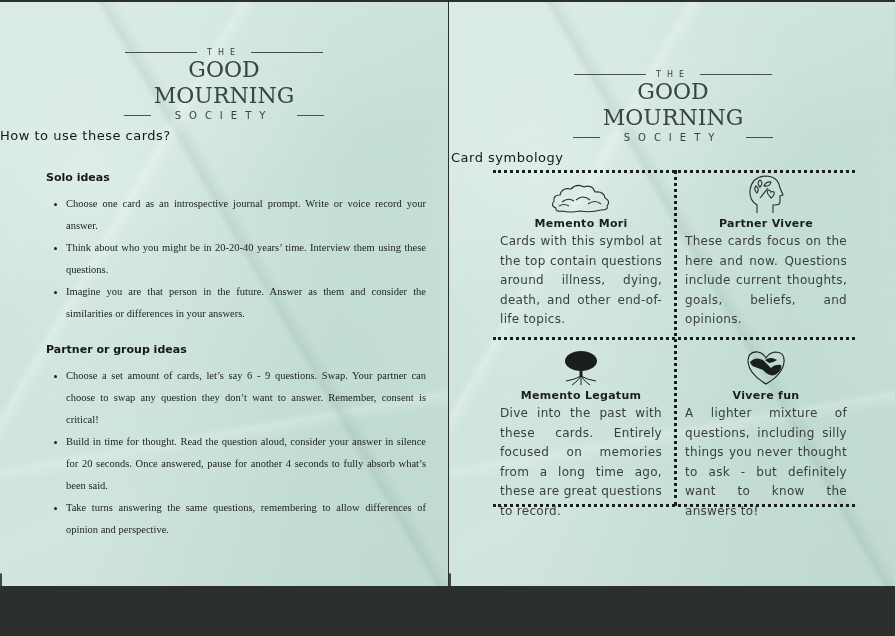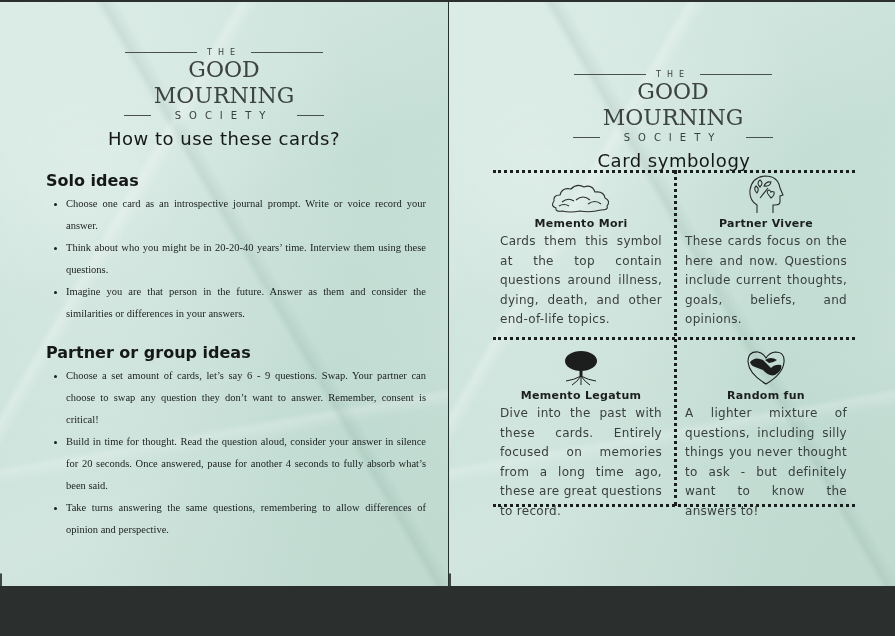--- a/index.html
+++ b/index.html
@@ -18,22 +18,22 @@
       linear-gradient(60deg, rgba(0,0,0,0) 55%, rgba(90,130,115,0.12) 56%, rgba(0,0,0,0) 58%),
       linear-gradient(170deg, rgba(0,0,0,0) 70%, rgba(255,255,255,0.2) 71%, rgba(0,0,0,0) 73%); }
 
   .logo { position:absolute; text-align:center; color:#3a403e; }
   .logo .the { display:flex; align-items:center; justify-content:center; gap:10px; font-size:8px; letter-spacing:6px; }
   .logo .the .ln { width:72px; height:1px; background:#4a504e; }
   .logo .main { font-family:"DejaVu Serif", serif; font-size:22px; letter-spacing:0px; line-height:26px; font-weight:300; color:#3c4341; }
   .logo .soc { display:flex; align-items:center; justify-content:center; gap:24px; font-size:10px; letter-spacing:8px; margin-top:1px; }
   .logo .soc .ln { width:36px; height:1px; background:#4a504e; }
 
-  .h-title { position:absolute; width:100%; text-align:center; font-size:18px; letter-spacing:0.5px; color:#151817; }
-  .sec-h { position:absolute; left:46px; font-weight:bold; font-size:16px; color:#151817; }
+  .h-title { position:absolute; width:100%; font-size:13px; letter-spacing:0.5px; color:#151817; }
+  .sec-h { position:absolute; left:46px; font-weight:bold; font-size:11px; color:#151817; }
   ul.ideas { position:absolute; left:46px; width:360px; margin:0; padding:0 0 0 20px; font-size:10.5px; line-height:22px; text-align:justify; color:#1b1e1d; }
   ul.ideas li { margin:0; padding:0;font-family:Liberation Serif, serif; }
   ul.ideas li::marker { font-size:9px; }
 
   .sun { position:absolute; }
 
   .grid { position:absolute; left:44px; top:168px; width:362px; }
   .hline { position:absolute; left:0; width:362px; border-top:3px dotted #1b1e1d; }
   .vline { position:absolute; left:181px; border-left:3px dotted #1b1e1d; }
   .cell { position:absolute; width:162px; }
@@ -126,21 +126,21 @@
           <g fill="none" stroke="#2a2e2d" stroke-width="1.1">
             <path d="M6 26 Q0 24 4 19 Q3 13 10 13 Q12 5 21 7 Q27 1 34 5 Q42 2 45 10 Q54 9 55 16 Q61 19 57 24 Q59 28 51 28 Q40 31 30 29 Q20 31 12 29 Q5 30 6 26 Z"></path>
             <path d="M12 20 Q18 15 24 19"></path>
             <path d="M26 18 Q33 12 40 18"></path>
             <path d="M38 22 Q45 17 51 22"></path>
             <path d="M9 24 Q14 21 19 24"></path>
           </g>
         </svg>
       </div>
       <div class="name">Memento Mori</div>
-      <div class="desc">Cards them this symbol at the top contain questions around illness, dying, death, and other end-of-life topics.</div>
+      <div class="desc">Cards with this symbol at the top contain questions around illness, dying, death, and other end-of-life topics.</div>
     </div>
 
     <div class="cell" style="left:192px; top:6px;">
       <div class="ico">
         <svg width="38" height="40" viewBox="0 0 38 40">
           <g fill="none" stroke="#2a2e2d" stroke-width="1.1">
             <path d="M10 39 L10 31 Q2 26 3 16 Q5 3 18 2 Q31 2 33 14 L36 21 L33 22 L33 28 Q33 31 28 31 L26 31 L26 39"></path>
             <path d="M13 24 Q17 19 21 14"></path>
             <path d="M13 13 Q9 9 13 6 Q17 9 13 13 Z"></path>
             <path d="M17 12 Q19 7 24 8 Q23 13 17 12 Z"></path>
@@ -174,21 +174,21 @@
     </div>
 
     <div class="cell" style="left:192px; top:178px;">
       <div class="ico">
         <svg width="42" height="38" viewBox="0 0 42 38">
           <path d="M21 36 Q4 26 3 14 Q3 3 13 4 Q18 5 21 10 Q24 5 30 4 Q40 4 39 14 Q38 26 21 36 Z" fill="none" stroke="#1b1e1d" stroke-width="1.1"></path>
           <path d="M5 14 Q10 8 18 12 L26 20 Q30 16 36 17 Q38 22 30 27 Q24 29 18 22 L10 19 Q6 18 5 14 Z" fill="#1b1e1d"></path>
           <path d="M20 12 Q26 8 32 12 Q28 15 24 15 Z" fill="#1b1e1d"></path>
         </svg>
       </div>
-      <div class="name">Random fun</div>
+      <div class="name">Vivere fun</div>
       <div class="desc">A lighter mixture of questions, including silly things you never thought to ask - but definitely want to know the answers to!</div>
     </div>
   </div>
 
   <svg class="sun" style="left:0; top:560px;" width="80" height="76" viewBox="0 0 80 76">
     <g stroke="#1b1e1d" stroke-width="1.6" fill="none" stroke-linecap="round">
       <line x1="1" y1="12" x2="1" y2="46"></line>
       <path d="M0 50 Q22 52 28 76"></path>
       <line x1="29" y1="74" x2="72" y2="74"></line>
       <line x1="9" y1="48" x2="7" y2="43"></line>

